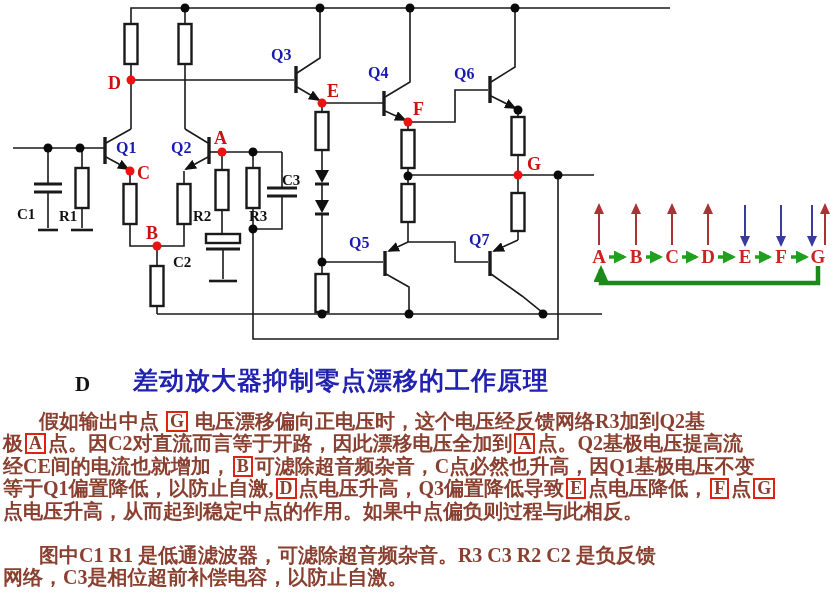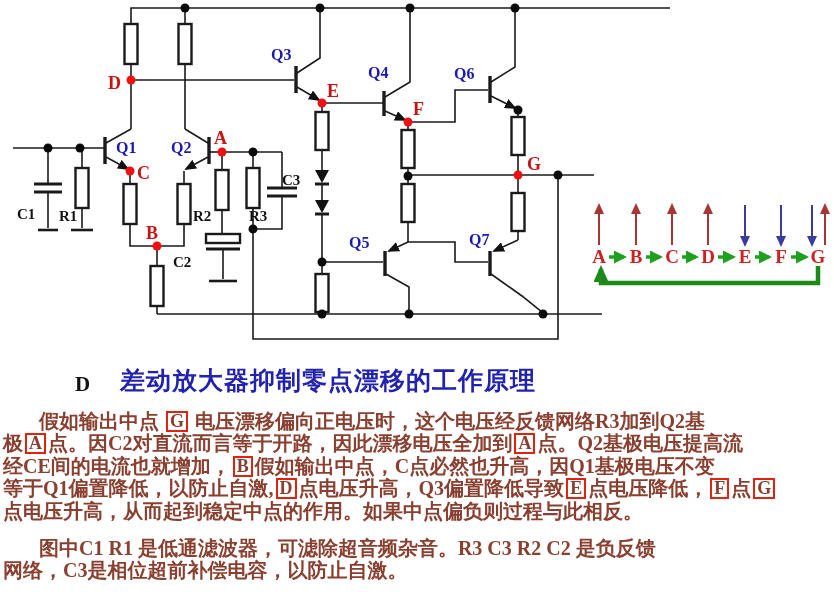--- a/index.html
+++ b/index.html
@@ -12,27 +12,27 @@
   .plate{stroke:#1a1a1a;stroke-width:3;fill:none;}
   .gnd{stroke:#1a1a1a;stroke-width:2.6;fill:none;}
   .jdot{fill:#0a0a0a;}
   .ndot{fill:#ee1111;}
   .lbl-tr{fill:#1a1ab0;font:bold 16px "Liberation Serif","DejaVu Serif",serif;}
   .lbl-part{fill:#111111;font:bold 15px "Liberation Serif","DejaVu Serif",serif;}
   .lbl-node{fill:#cc1111;font:bold 18px "Liberation Serif","DejaVu Serif",serif;}
   .flow-letter{font:bold 19px "Liberation Serif","DejaVu Serif",serif;text-anchor:middle;}
   #titlebar{position:absolute;left:0;top:364px;width:834px;height:34px;}
   #section-label{position:absolute;left:75px;top:8px;font:bold 21px "Liberation Serif","DejaVu Serif",serif;color:#111;}
-  #page-title{position:absolute;left:120px;top:0;margin:0;font:bold 25px "Liberation Serif","DejaVu Serif",serif;
+  #page-title{position:absolute;left:133px;top:0;margin:0;font:bold 25px "Liberation Serif","DejaVu Serif",serif;
               color:#2222b0;letter-spacing:1px;white-space:nowrap;}
   #bodytext{position:absolute;left:3px;top:410px;width:830px;color:#8a4030;
             font:bold 20px "Liberation Serif","DejaVu Serif",serif;}
   .line{white-space:nowrap;line-height:22.4px;height:22.4px;overflow:visible;}
   .line.ind{text-indent:36px;}
-  .para2{margin-top:15px;}
+  .para2{margin-top:22px;}
   .boxed{display:inline-block;text-indent:0;border:2px solid #e02211;padding:0 2px;margin:0 2px;
          line-height:17px;font-size:18px;vertical-align:1px;}
 </style>
 </head>
 <body>
 
 <svg id="schematic" width="834" height="362" viewBox="0 0 834 362" xmlns="http://www.w3.org/2000/svg">
   <defs>
     <marker id="mt" markerUnits="userSpaceOnUse" markerWidth="12" markerHeight="10" refX="10" refY="5" orient="auto">
       <path d="M0,0 L12,5 L0,10 z" fill="#111"></path>
@@ -262,21 +262,21 @@
 
 <div id="titlebar">
   <span id="section-label">D</span>
   <h1 id="page-title">差动放大器抑制零点漂移的工作原理</h1>
 </div>
 
 <div id="bodytext">
     <div>
       <div class="line ind"><span>假如输出中点 </span><span class="boxed">G</span><span> 电压漂移偏向正电压时，这个电压经反馈网络R3加到Q2基</span></div>
       <div class="line"><span>极</span><span class="boxed">A</span><span>点。因C2对直流而言等于开路，因此漂移电压全加到</span><span class="boxed">A</span><span>点。Q2基极电压提高流</span></div>
-      <div class="line"><span>经CE间的电流也就增加，</span><span class="boxed">B</span><span>假如输出中点，C点必然也升高，因Q1基极电压不变</span></div>
+      <div class="line"><span>经CE间的电流也就增加，</span><span class="boxed">B</span><span>可滤除超音频杂音，C点必然也升高，因Q1基极电压不变</span></div>
       <div class="line"><span>等于Q1偏置降低，以防止自激,</span><span class="boxed">D</span><span>点电压升高，Q3偏置降低导致</span><span class="boxed">E</span><span>点电压降低，</span><span class="boxed">F</span><span>点</span><span class="boxed">G</span></div>
       <div class="line"><span>点电压升高，从而起到稳定中点的作用。如果中点偏负则过程与此相反。</span></div>
     </div>
     <div class="para2">
       <div class="line ind"><span>图中C1 R1 是低通滤波器，可滤除超音频杂音。R3 C3 R2 C2  是负反馈</span></div>
       <div class="line"><span>网络，C3是相位超前补偿电容，以防止自激。</span></div>
     </div>
   </div>
 
 </body></html>

